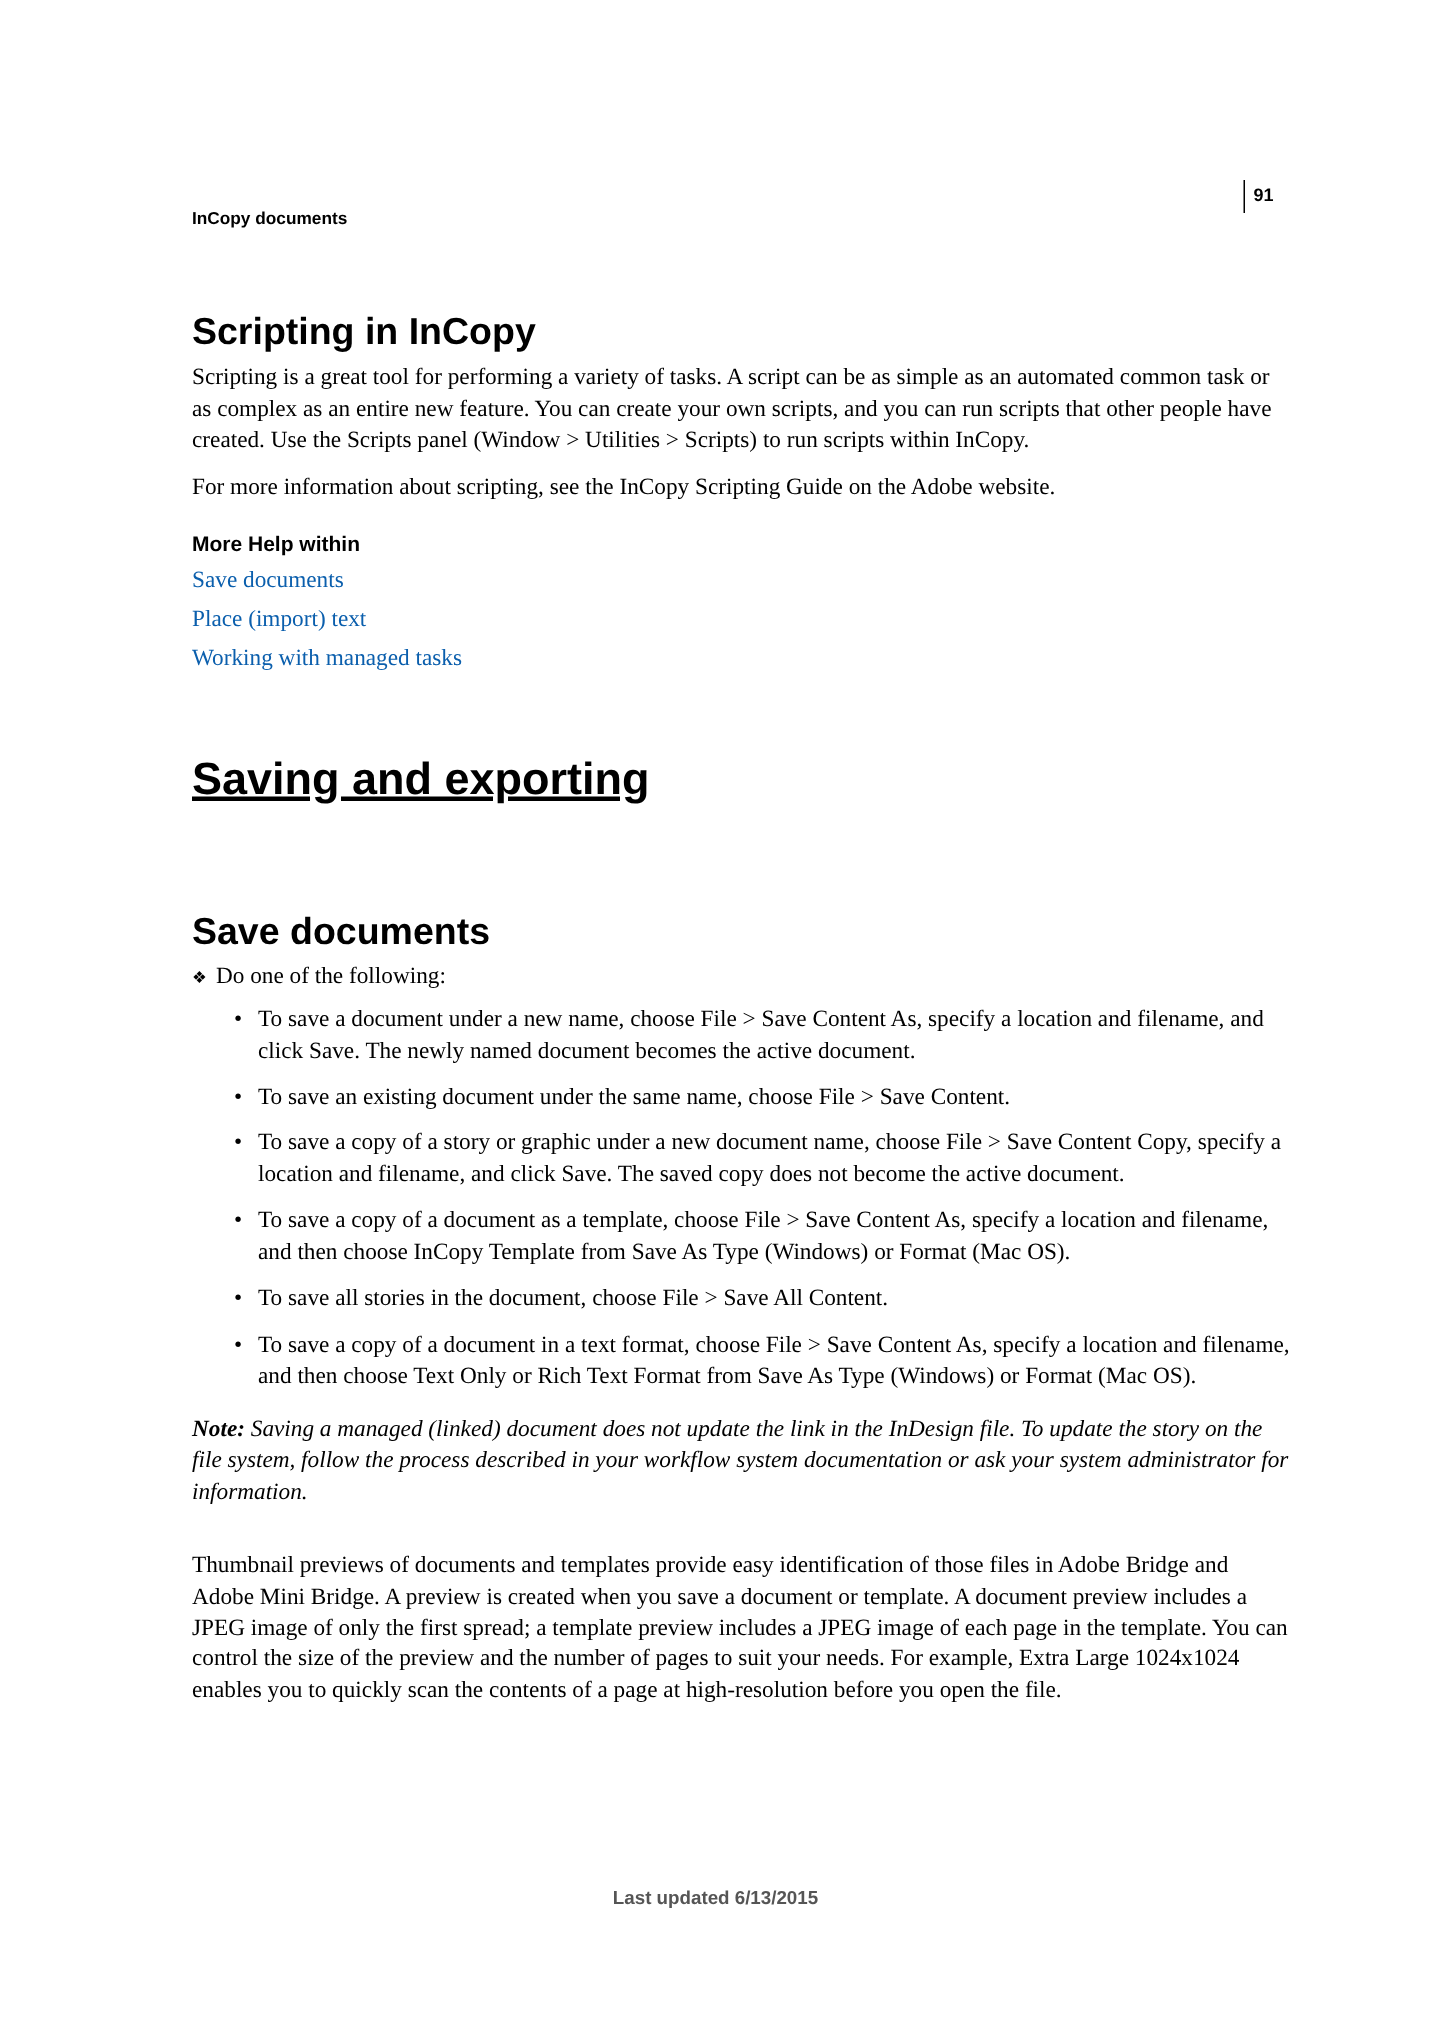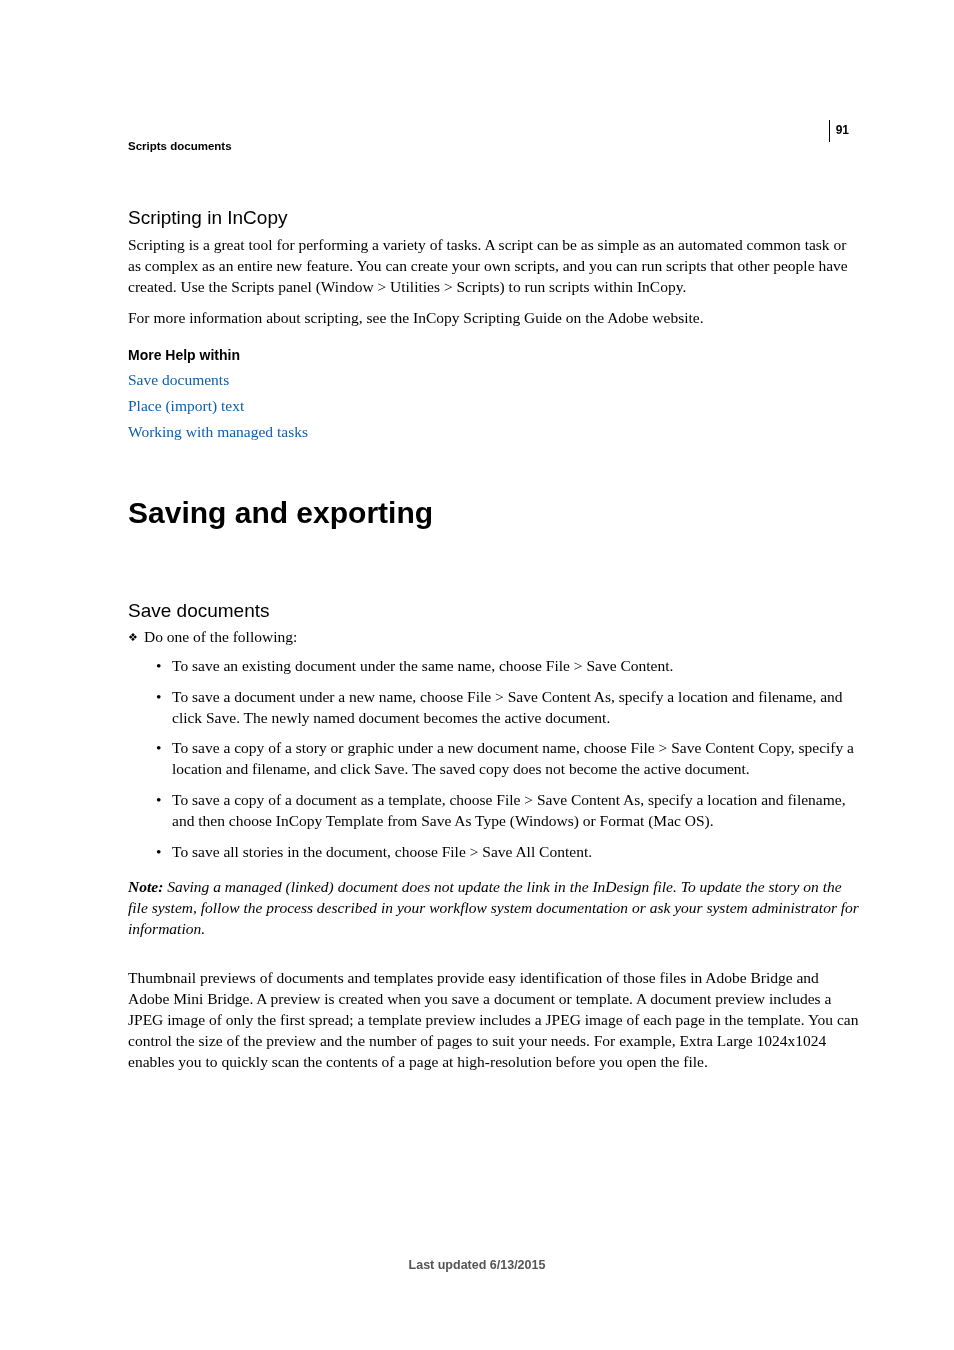--- a/index.html
+++ b/index.html
@@ -26,22 +26,22 @@
     font-weight: bold;
   }
   .running-head {
     font-family: "Myriad Pro", "Helvetica Neue", Arial, sans-serif;
     font-size: 11.5px;
     font-weight: bold;
     margin-bottom: 55px;
   }
   h2.section-title {
     font-family: "Myriad Pro", "Helvetica Neue", Arial, sans-serif;
-    font-size: 19px;
-    font-weight: normal;
+    font-size: 25px;
+    font-weight: bold;
     margin: 0 0 6px;
   }
   .body-copy {
     font-size: 15.5px;
     line-height: 1.35;
     margin: 0 0 10px;
   }
   .help-head {
     font-family: "Myriad Pro", "Helvetica Neue", Arial, sans-serif;
     font-weight: bold;
@@ -55,20 +55,21 @@
     color: #0b5fad;
     font-size: 15.5px;
     text-decoration: none;
     cursor: pointer;
   }
   h1.chapter-title {
     font-family: "Myriad Pro", "Helvetica Neue", Arial, sans-serif;
     font-size: 30px;
     font-weight: bold;
     margin: 55px 0 70px;
+    text-decoration: underline;
   }
   .bullet-lead {
     font-size: 15.5px;
     margin: 6px 0 10px;
     padding-left: 16px;
     position: relative;
   }
   .bullet-lead::before {
     content: "❖";
     position: absolute;
@@ -125,21 +126,21 @@
     color: #555;
   }
 </style>
 </head>
 <body>
 
 <div class="page">
 
   <div class="page-number-box">91</div>
 
-  <div class="running-head">Scripts documents</div>
+  <div class="running-head">InCopy documents</div>
 
   <h2 class="section-title">Scripting in InCopy</h2>
   <p class="body-copy">Scripting is a great tool for performing a variety of tasks. A script can be as simple as an automated common task or as complex as an entire new feature. You can create your own scripts, and you can run scripts that other people have created. Use the Scripts panel (Window &gt; Utilities &gt; Scripts) to run scripts within InCopy.</p>
   <p class="body-copy">For more information about scripting, see the InCopy Scripting Guide on the Adobe website.</p>
 
   <div class="help-head">More Help within</div>
   <div class="link-row">
     <a class="link-el">Save documents</a>
   </div>
   <div class="link-row">
@@ -147,25 +148,26 @@
   </div>
   <div class="link-row">
     <a class="link-el">Working with managed tasks</a>
   </div>
 
   <h1 class="chapter-title">Saving and exporting</h1>
 
   <h2 class="section-title">Save documents</h2>
   <div class="bullet-lead">Do one of the following:</div>
   <ul class="sublist">
+    <li>To save a document under a new name, choose File &gt; Save Content As, specify a location and filename, and click Save. The newly named document becomes the active document.</li>
     <li>To save an existing document under the same name, choose File &gt; Save Content.</li>
-    <li>To save a document under a new name, choose File &gt; Save Content As, specify a location and filename, and click Save. The newly named document becomes the active document.</li>
     <li>To save a copy of a story or graphic under a new document name, choose File &gt; Save Content Copy, specify a location and filename, and click Save. The saved copy does not become the active document.</li>
     <li>To save a copy of a document as a template, choose File &gt; Save Content As, specify a location and filename, and then choose InCopy Template from Save As Type (Windows) or Format (Mac OS).</li>
     <li>To save all stories in the document, choose File &gt; Save All Content.</li>
+    <li>To save a copy of a document in a text format, choose File &gt; Save Content As, specify a location and filename, and then choose Text Only or Rich Text Format from Save As Type (Windows) or Format (Mac OS).</li>
   </ul>
 
   <p class="note-para">
     <span class="note-bold">Note: </span><span class="note-ital">Saving a managed (linked) document does not update the link in the InDesign file. To update the story on the file system, follow the process described in your workflow system documentation or ask your system administrator for information.</span>
   </p>
 
   <p class="body-copy">Thumbnail previews of documents and templates provide easy identification of those files in Adobe Bridge and Adobe Mini Bridge. A preview is created when you save a document or template. A document preview includes a JPEG image of only the first spread; a template preview includes a JPEG image of each page in the template. You can control the size of the preview and the number of pages to suit your needs. For example, Extra Large 1024x1024 enables you to quickly scan the contents of a page at high-resolution before you open the file.</p>
 
   <div class="footer">Last updated 6/13/2015</div>
 </div>

